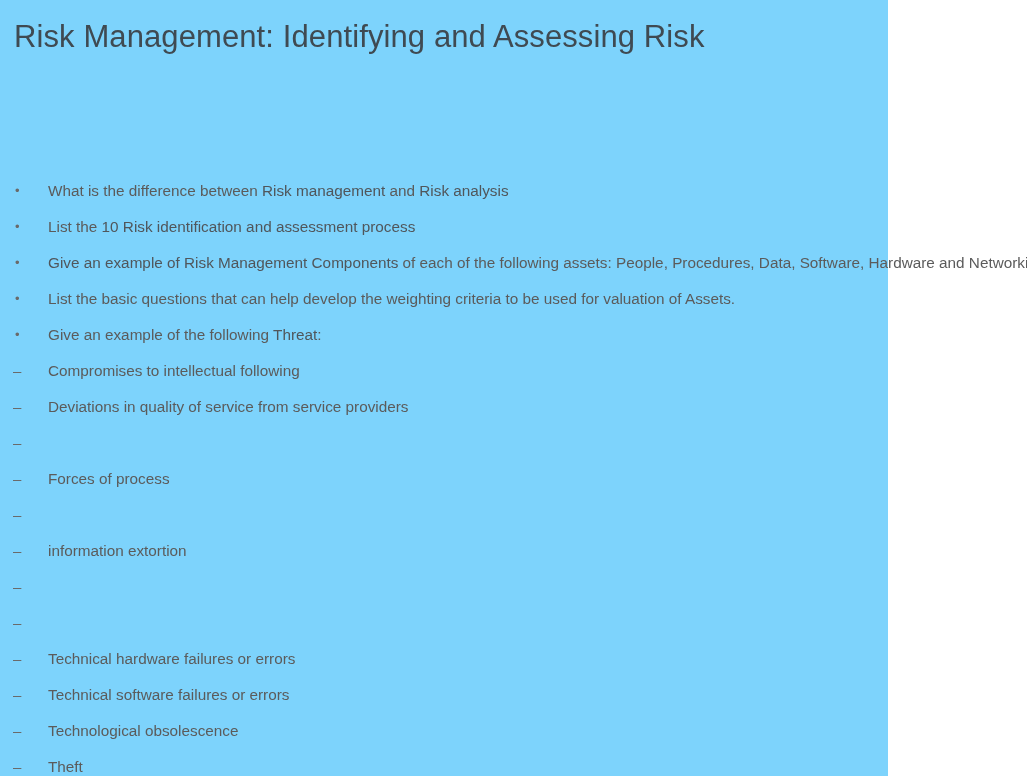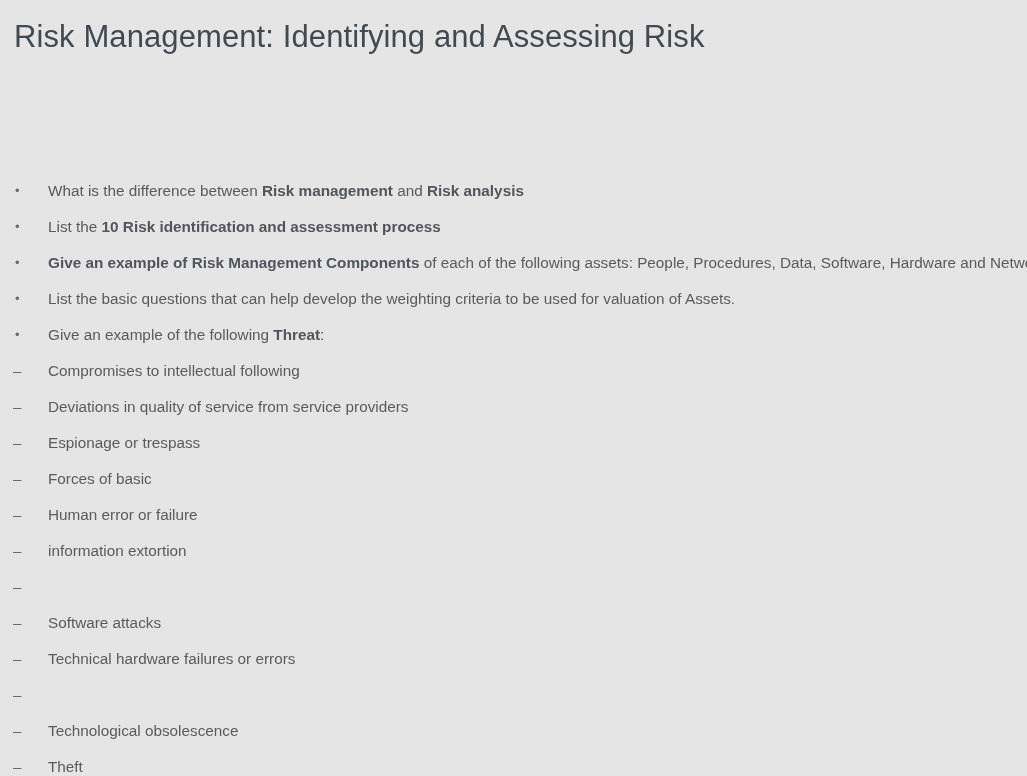--- a/index.html
+++ b/index.html
@@ -10,23 +10,23 @@
   body {
     width: 1027px;
     height: 776px;
     overflow: hidden;
     font-family: "Liberation Sans", sans-serif;
     -webkit-font-smoothing: antialiased;
   }
 
   .slide {
     position: relative;
-    width: 1027px;
+    width: 888px;
     height: 776px;
-    background: #e5e5e5;
+    background: #7dd3fc;
     box-sizing: border-box;
   }
 
   .slide-title {
     position: absolute;
     left: 14px;
     top: -4px;
     font-size: 31px;
     font-weight: 400;
     color: #3f4a52;
@@ -77,21 +77,21 @@
     left: 48px;
     top: 0;
     font-size: 15.3px;
     color: #5b5b5b;
     line-height: 36px;
     white-space: nowrap;
   }
 
   .bullet-text b,
   .bullet-text strong {
-    font-weight: 700;
+    font-weight: 400;
     color: #50565b;
   }
 </style>
 </head>
 <body>
 
 <div class="slide">
 
   <h1 class="slide-title">Risk Management: Identifying and Assessing Risk</h1>
 
@@ -119,47 +119,45 @@
       <li class="bullet-row level-2">
         <span class="marker">–</span>
         <span class="bullet-text"><span>Compromises to intellectual following</span></span>
       </li>
       <li class="bullet-row level-2">
         <span class="marker">–</span>
         <span class="bullet-text"><span>Deviations in quality of service from service providers</span></span>
       </li>
       <li class="bullet-row level-2">
         <span class="marker">–</span>
-        <span class="bullet-text"><span>Espionage or trespass</span></span>
       </li>
       <li class="bullet-row level-2">
         <span class="marker">–</span>
-        <span class="bullet-text"><span>Forces of basic</span></span>
+        <span class="bullet-text"><span>Forces of process</span></span>
       </li>
       <li class="bullet-row level-2">
         <span class="marker">–</span>
-        <span class="bullet-text"><span>Human error or failure</span></span>
       </li>
       <li class="bullet-row level-2">
         <span class="marker">–</span>
         <span class="bullet-text"><span>information extortion</span></span>
       </li>
       <li class="bullet-row level-2">
         <span class="marker">–</span>
       </li>
       <li class="bullet-row level-2">
         <span class="marker">–</span>
-        <span class="bullet-text"><span>Software attacks</span></span>
       </li>
       <li class="bullet-row level-2">
         <span class="marker">–</span>
         <span class="bullet-text"><span>Technical hardware failures or errors</span></span>
       </li>
       <li class="bullet-row level-2">
         <span class="marker">–</span>
+        <span class="bullet-text"><span>Technical software failures or errors</span></span>
       </li>
       <li class="bullet-row level-2">
         <span class="marker">–</span>
         <span class="bullet-text"><span>Technological obsolescence</span></span>
       </li>
       <li class="bullet-row level-2">
         <span class="marker">–</span>
         <span class="bullet-text"><span>Theft</span></span>
       </li>
     </ul>

